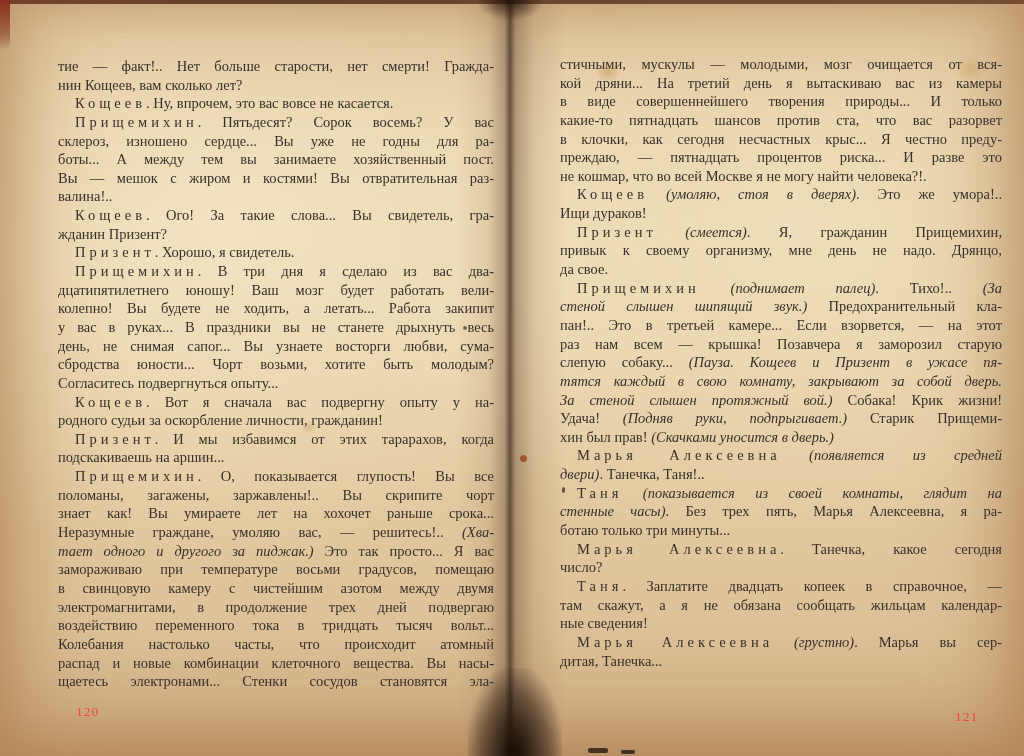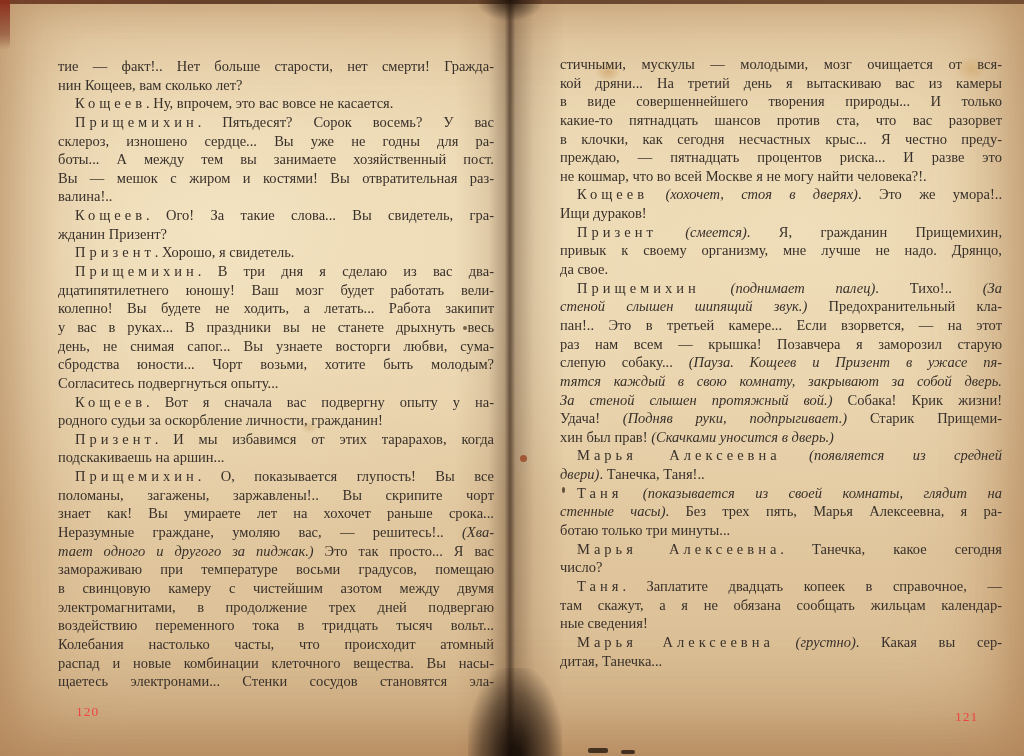--- a/index.html
+++ b/index.html
@@ -129,43 +129,43 @@
   </div>
 
 <div id="right-text" class="page-text">
     <div class="line"><span class="s-n">стичными, мускулы — молодыми, мозг очищается от вся-</span></div>
     <div class="line"><span class="s-n">кой дряни... На третий день я вытаскиваю вас из камеры</span></div>
     <div class="line"><span class="s-n">в виде совершеннейшего творения природы... И только</span></div>
     <div class="line"><span class="s-n">какие-то пятнадцать шансов против ста, что вас разорвет</span></div>
     <div class="line"><span class="s-n">в клочки, как сегодня несчастных крыс... Я честно преду-</span></div>
     <div class="line"><span class="s-n">преждаю, — пятнадцать процентов риска... И разве это</span></div>
     <div class="line last"><span class="s-n">не кошмар, что во всей Москве я не могу найти человека?!.</span></div>
-    <div class="line indent"><span class="s-sp">Кощеев</span><span class="s-n"> </span><span class="s-i">(хохочет, стоя в дверях)</span><span class="s-n">. Это же умора!..</span></div>
+    <div class="line indent"><span class="s-sp">Кощеев</span><span class="s-n"> </span><span class="s-i">(умоляю, стоя в дверях)</span><span class="s-n">. Это же умора!..</span></div>
     <div class="line last"><span class="s-n">Ищи дураков!</span></div>
     <div class="line indent"><span class="s-sp">Призент</span><span class="s-n"> </span><span class="s-i">(смеется)</span><span class="s-n">. Я, гражданин Прищемихин,</span></div>
-    <div class="line"><span class="s-n">привык к своему организму, мне лучше не надо. Дрянцо,</span></div>
+    <div class="line"><span class="s-n">привык к своему организму, мне день не надо. Дрянцо,</span></div>
     <div class="line last"><span class="s-n">да свое.</span></div>
     <div class="line indent"><span class="s-sp">Прищемихин</span><span class="s-n"> </span><span class="s-i">(поднимает палец)</span><span class="s-n">. Тихо!.. </span><span class="s-i">(За</span></div>
     <div class="line"><span class="s-i">стеной слышен шипящий звук.)</span><span class="s-n"> Предохранительный кла-</span></div>
     <div class="line"><span class="s-n">пан!.. Это в третьей камере... Если взорвется, — на этот</span></div>
     <div class="line"><span class="s-n">раз нам всем — крышка! Позавчера я заморозил старую</span></div>
     <div class="line"><span class="s-n">слепую собаку... </span><span class="s-i">(Пауза. Кощеев и Призент в ужасе пя-</span></div>
     <div class="line"><span class="s-i">тятся каждый в свою комнату, закрывают за собой дверь.</span></div>
     <div class="line"><span class="s-i">За стеной слышен протяжный вой.)</span><span class="s-n"> Собака! Крик жизни!</span></div>
     <div class="line"><span class="s-n">Удача! </span><span class="s-i">(Подняв руки, подпрыгивает.)</span><span class="s-n"> Старик Прищеми-</span></div>
     <div class="line last"><span class="s-n">хин был прав! </span><span class="s-i">(Скачками уносится в дверь.)</span></div>
     <div class="line indent"><span class="s-sp">Марья Алексеевна</span><span class="s-n"> </span><span class="s-i">(появляется из средней</span></div>
     <div class="line last"><span class="s-i">двери)</span><span class="s-n">. Танечка, Таня!..</span></div>
     <div class="line indent"><span class="s-sp">Таня</span><span class="s-n"> </span><span class="s-i">(показывается из своей комнаты, глядит на</span></div>
     <div class="line"><span class="s-i">стенные часы)</span><span class="s-n">. Без трех пять, Марья Алексеевна, я ра-</span></div>
     <div class="line last"><span class="s-n">ботаю только три минуты...</span></div>
     <div class="line indent"><span class="s-sp">Марья Алексеевна</span><span class="s-n">. Танечка, какое сегодня</span></div>
     <div class="line last"><span class="s-n">число?</span></div>
     <div class="line indent"><span class="s-sp">Таня</span><span class="s-n">. Заплатите двадцать копеек в справочное, —</span></div>
     <div class="line"><span class="s-n">там скажут, а я не обязана сообщать жильцам календар-</span></div>
     <div class="line last"><span class="s-n">ные сведения!</span></div>
-    <div class="line indent"><span class="s-sp">Марья Алексеевна</span><span class="s-n"> </span><span class="s-i">(грустно)</span><span class="s-n">. Какая вы сер-</span></div>
+    <div class="line indent"><span class="s-sp">Марья Алексеевна</span><span class="s-n"> </span><span class="s-i">(грустно)</span><span class="s-n">. Марья вы сер-</span></div>
     <div class="line last"><span class="s-n">дитая, Танечка...</span></div>
   </div>
 
 <span id="page-number-left" class="page-number">120</span>
 
 <span id="page-number-right" class="page-number">121</span>
 
 </body></html>

